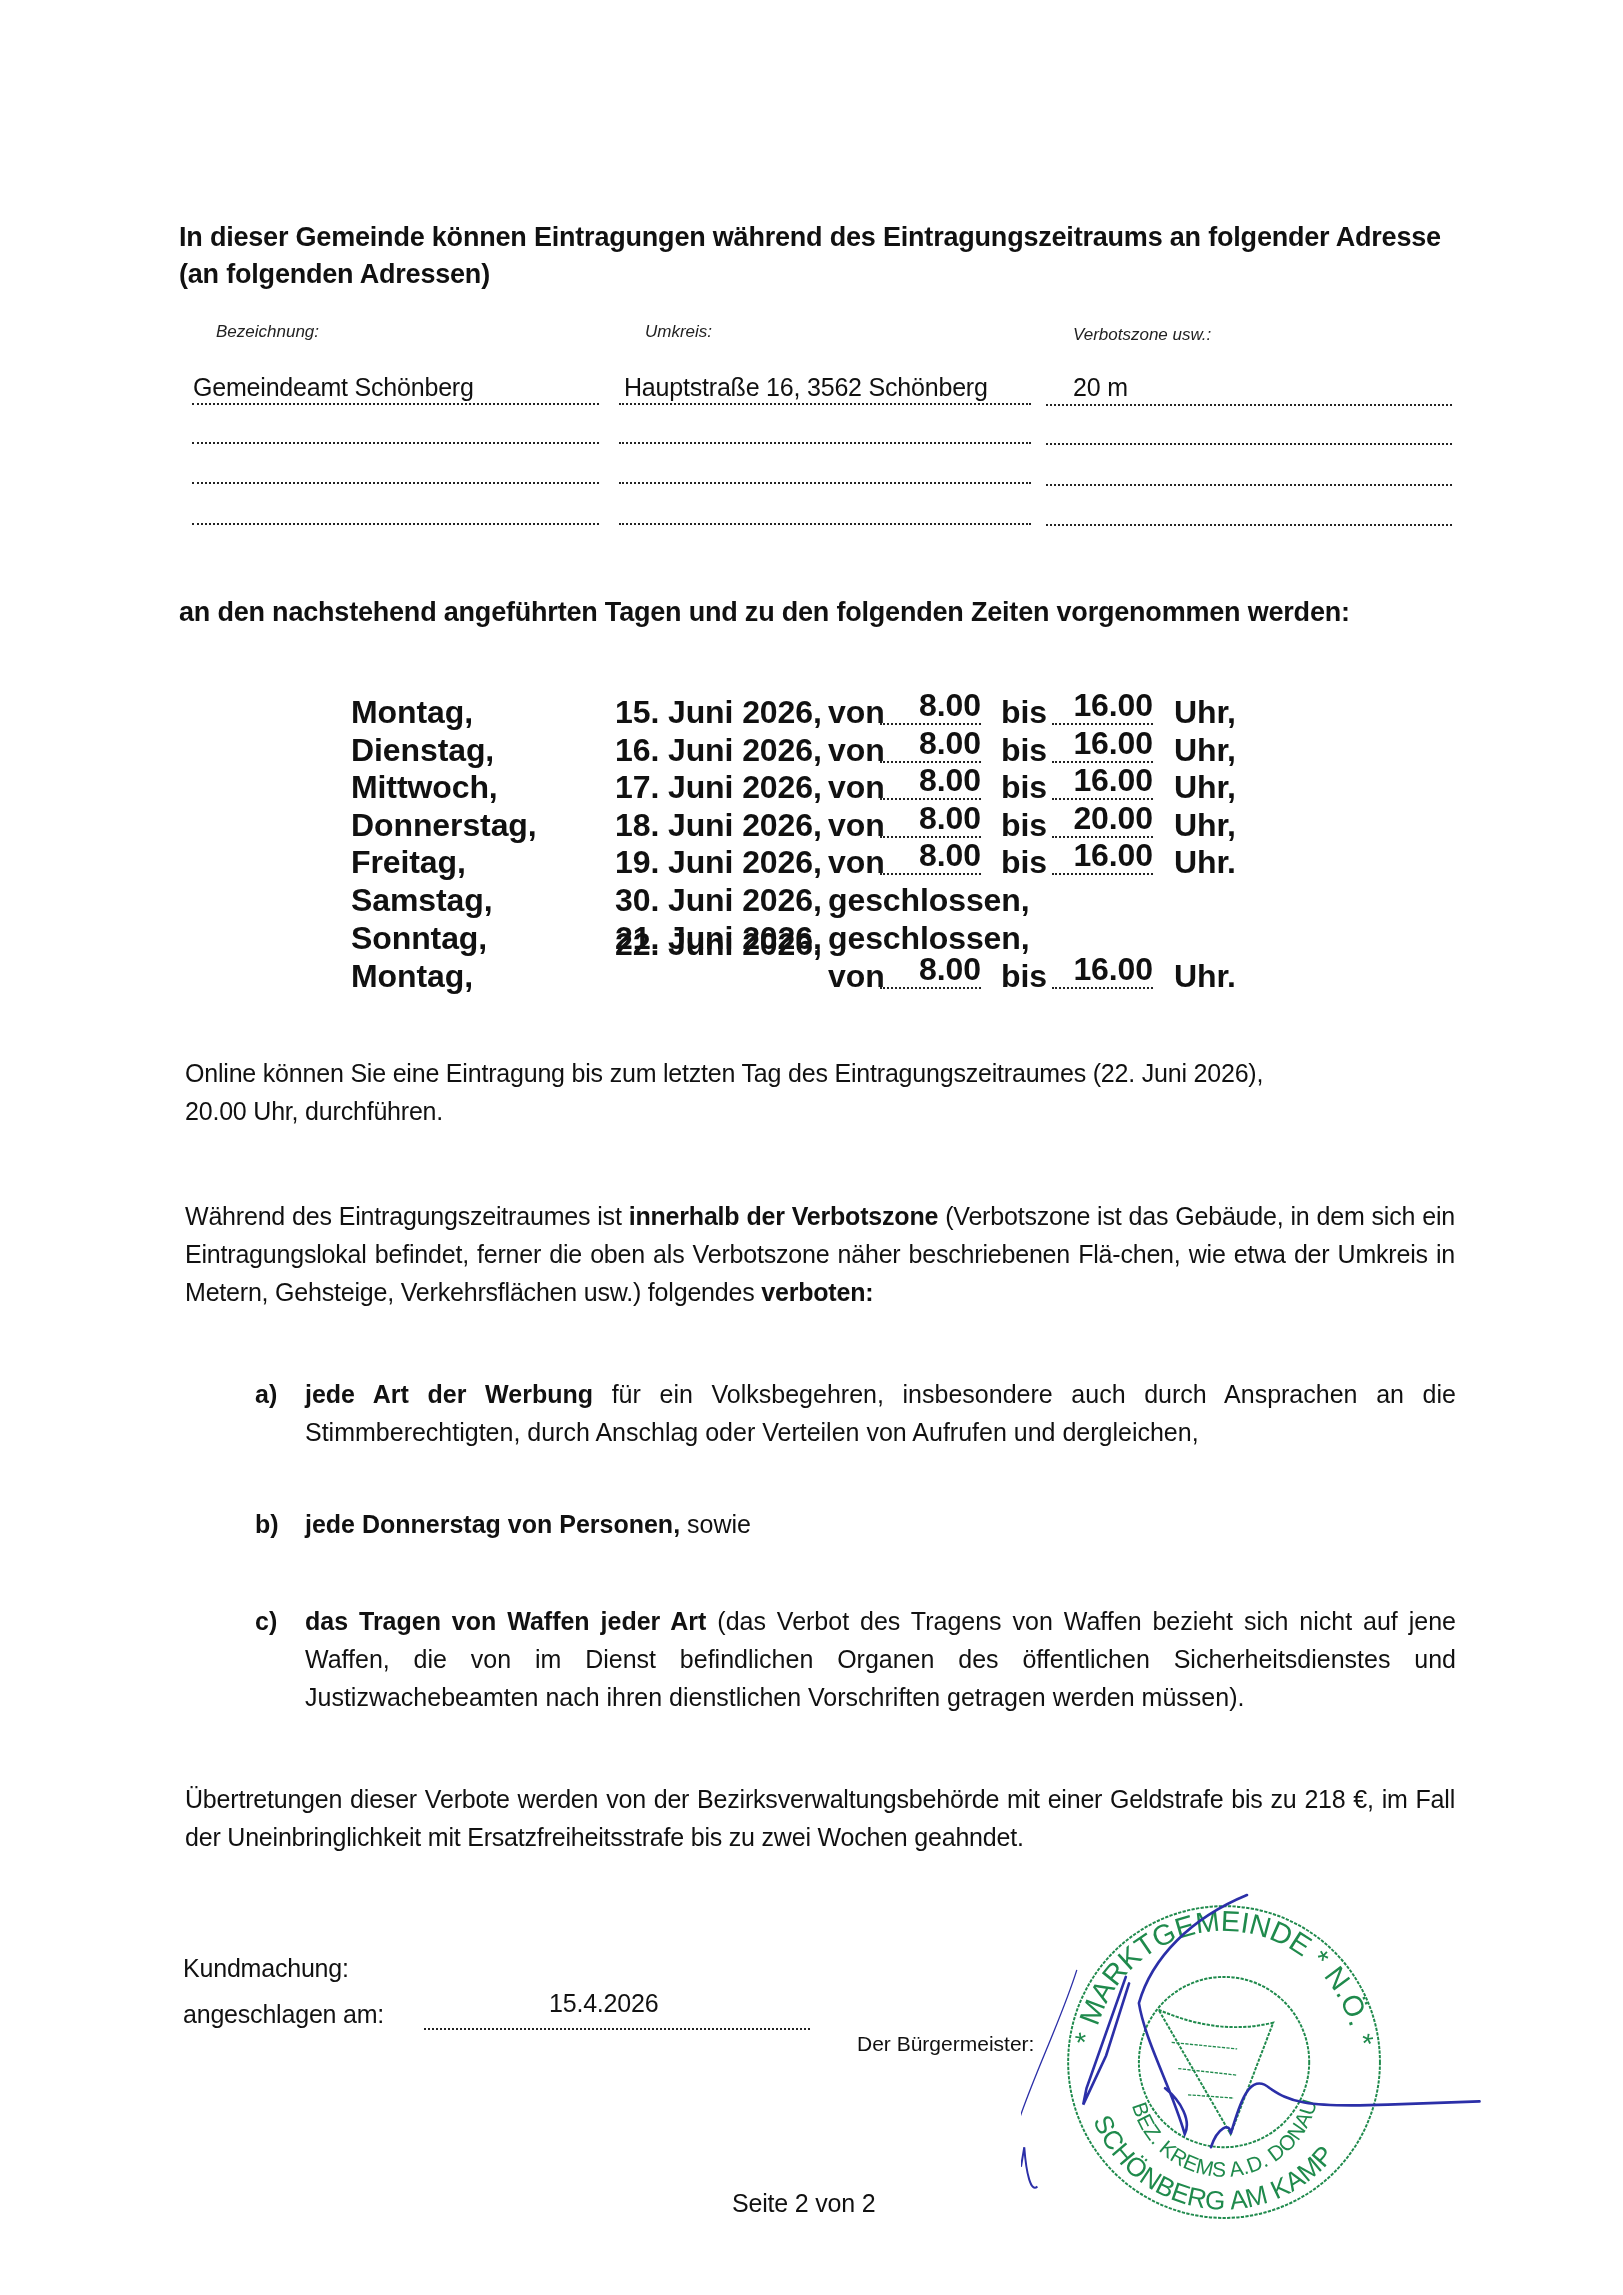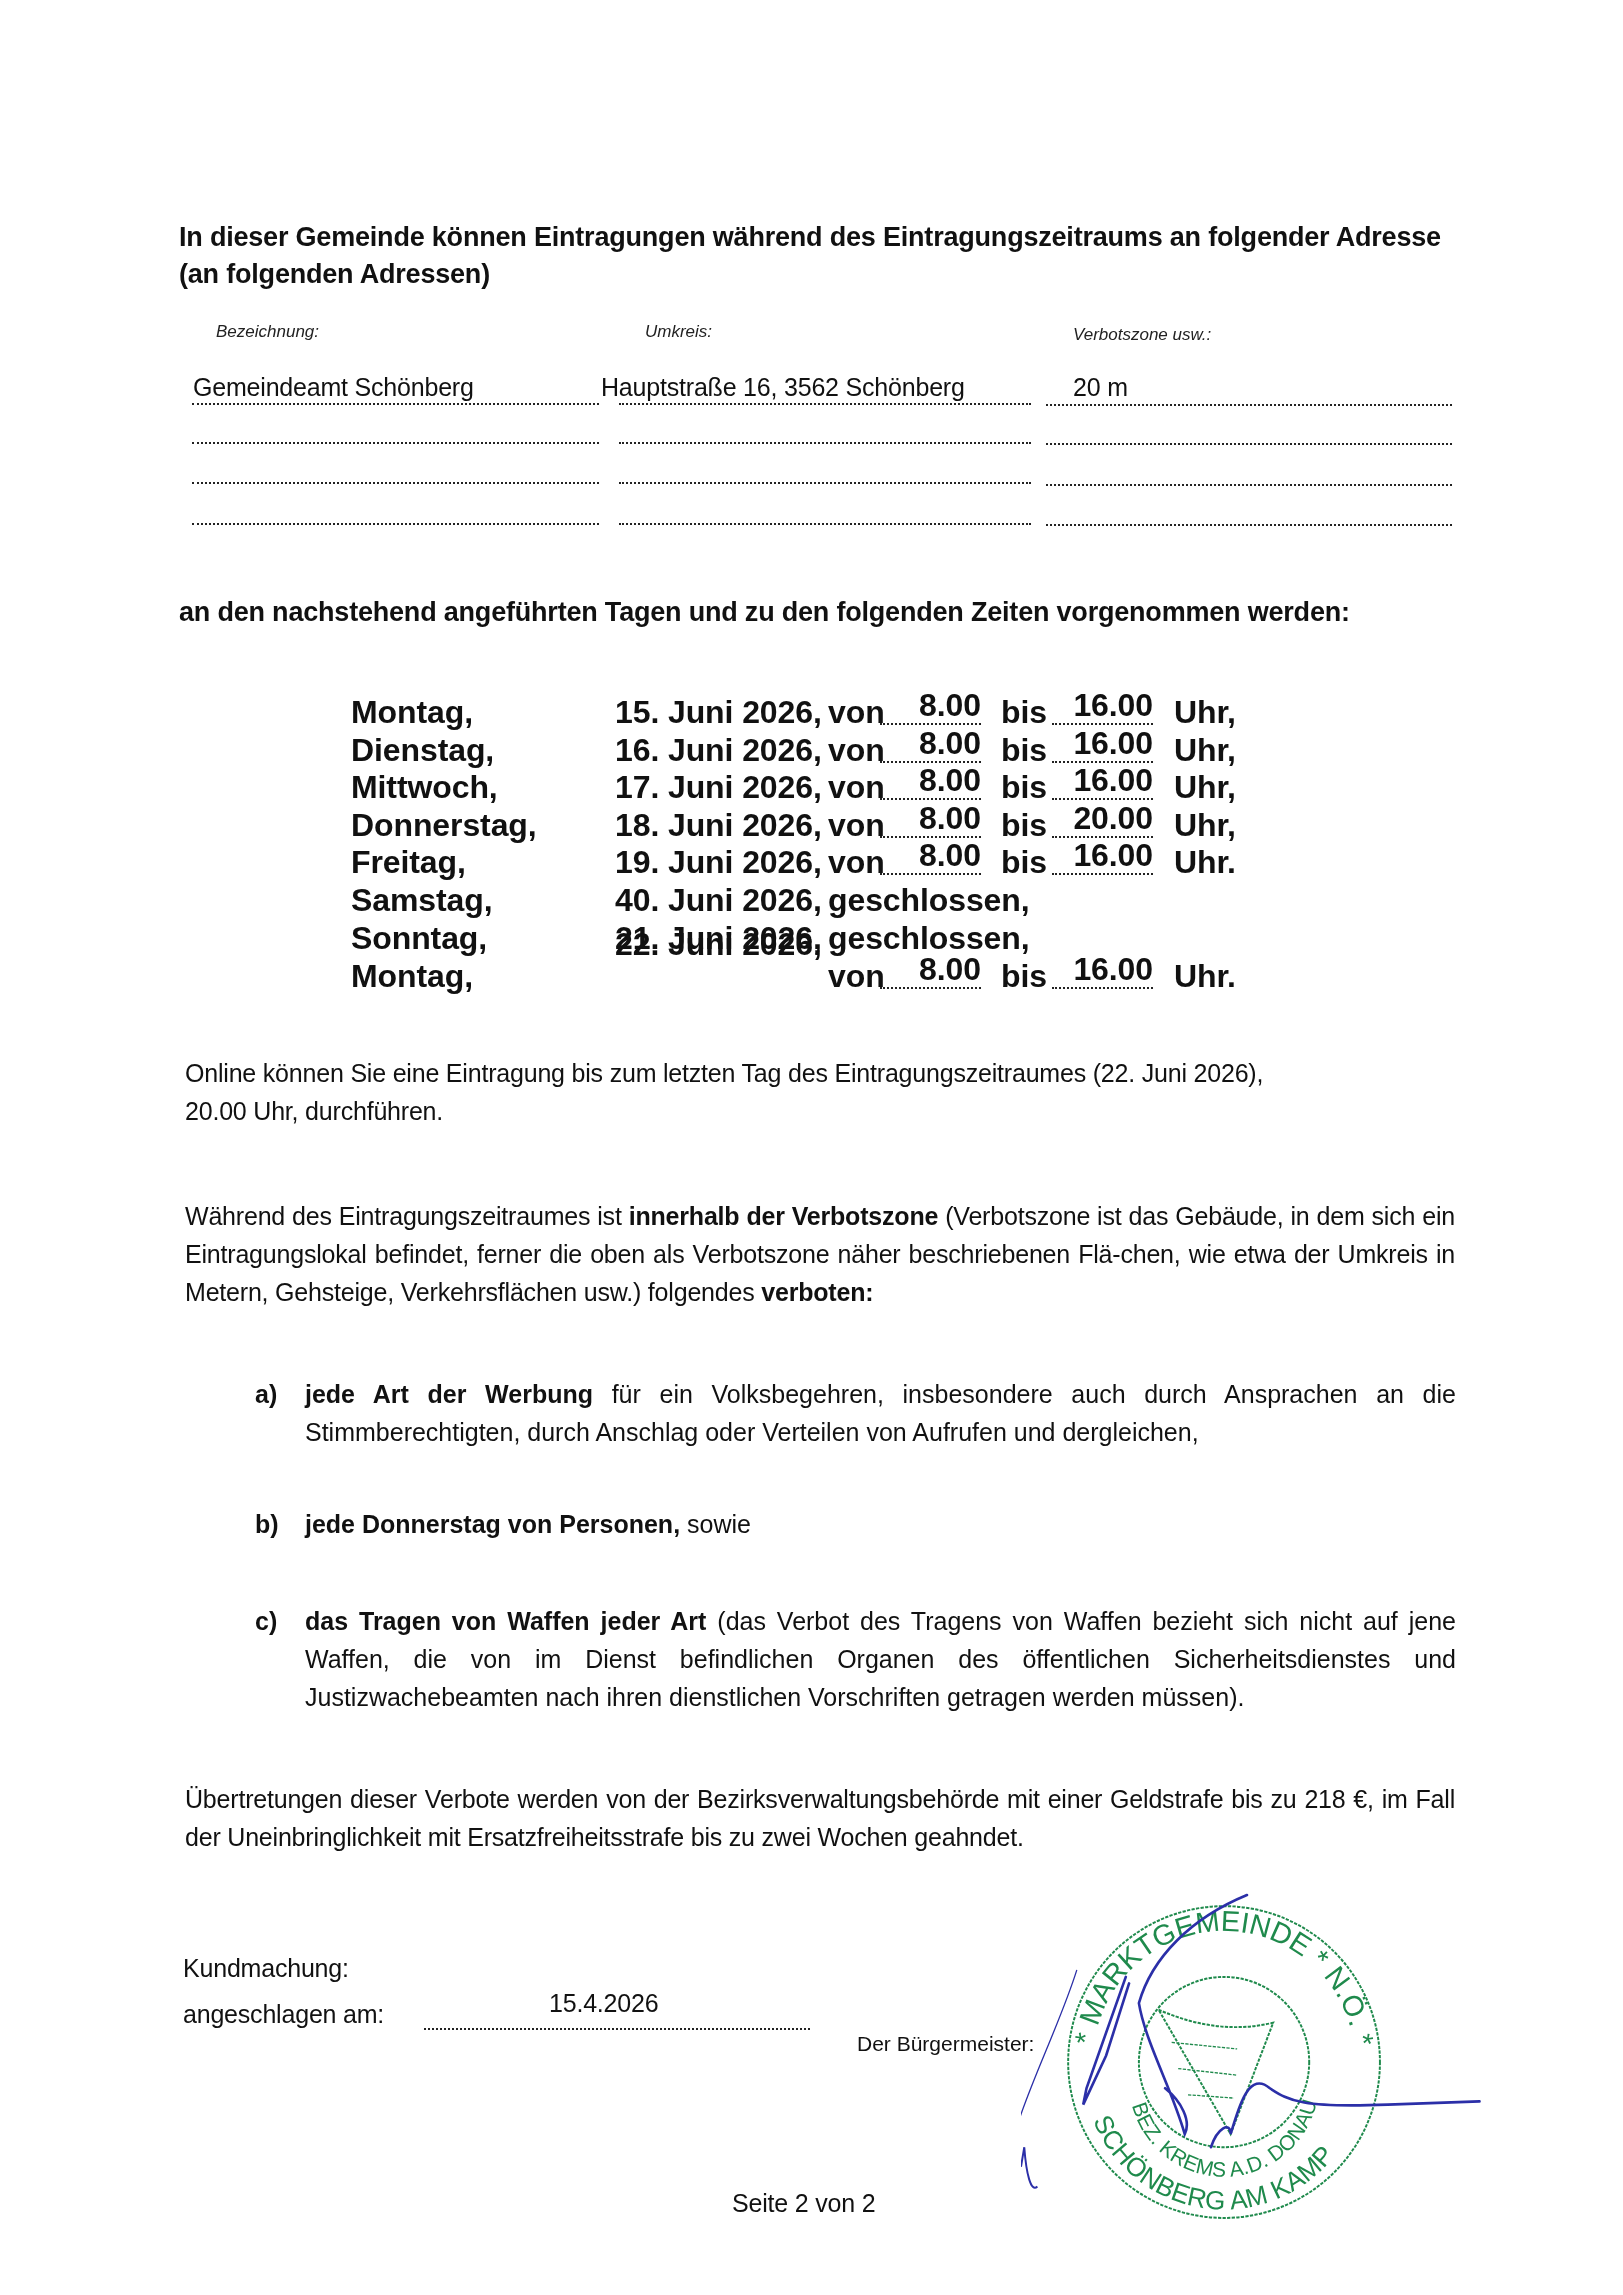--- a/index.html
+++ b/index.html
@@ -22,21 +22,21 @@
 <body>
 
 <div class="abs h1" style="top:219px;">In dieser Gemeinde können Eintragungen während des Eintragungszeitraums an folgender Adresse</div>
 <div class="abs h1" style="top:256px;">(an folgenden Adressen)</div>
 
 <div class="abs lbl" style="left:216px; top:322px;">Bezeichnung:</div>
 <div class="abs lbl" style="left:645px; top:322px;">Umkreis:</div>
 <div class="abs lbl" style="left:1073px; top:325px;">Verbotszone usw.:</div>
 
 <div class="abs fill" style="left:193px; top:373px;">Gemeindeamt Schönberg</div>
-<div class="abs fill" style="left:601px; top:373px;">Hauptstraße 16, 3562 Schönberg</div>
+<div class="abs fill" style="left:624px; top:373px;">Hauptstraße 16, 3562 Schönberg</div>
 <div class="abs fill" style="left:1073px; top:373px;">20 m</div>
 <div class="dotline" style="left:192px; width:407px; top:403px;"></div>
 <div class="dotline" style="left:619px; width:412px; top:403px;"></div>
 <div class="dotline" style="left:1046px; width:406px; top:404px;"></div>
 
 <div class="dotline" style="left:192px; width:407px; top:442px;"></div>
 <div class="dotline" style="left:619px; width:412px; top:442px;"></div>
 <div class="dotline" style="left:1046px; width:406px; top:443px;"></div>
 <div class="dotline" style="left:192px; width:407px; top:482px;"></div>
 <div class="dotline" style="left:619px; width:412px; top:482px;"></div>
@@ -77,21 +77,21 @@
     <div class="abs sched" style="left: 1052px; top: 807px; width: 101px; text-align: right; border-bottom: 2.6px dotted rgb(34, 34, 34); height: 29px; line-height: 23.6px;">20.00</div>
     <div class="abs sched" style="left: 1174px; top: 807px;">Uhr,</div>
     <div class="abs sched" style="left: 351px; top: 844px;">Freitag,</div>
     <div class="abs sched" style="left: 615px; top: 844px;">19. Juni 2026,</div>
     <div class="abs sched" style="left: 828px; top: 844px;">von</div>
     <div class="abs sched" style="left: 880px; top: 844px; width: 101px; text-align: right; border-bottom: 2.6px dotted rgb(34, 34, 34); height: 29px; line-height: 23.6px;">8.00</div>
     <div class="abs sched" style="left: 1001px; top: 844px;">bis</div>
     <div class="abs sched" style="left: 1052px; top: 844px; width: 101px; text-align: right; border-bottom: 2.6px dotted rgb(34, 34, 34); height: 29px; line-height: 23.6px;">16.00</div>
     <div class="abs sched" style="left: 1174px; top: 844px;">Uhr.</div>
     <div class="abs sched" style="left: 351px; top: 882px;">Samstag,</div>
-    <div class="abs sched" style="left: 615px; top: 882px;">40. Juni 2026,</div>
+    <div class="abs sched" style="left: 615px; top: 882px;">30. Juni 2026,</div>
     <div class="abs sched" style="left: 828px; top: 882px;">geschlossen,</div>
     <div class="abs sched" style="left: 351px; top: 920px;">Sonntag,</div>
     <div class="abs sched" style="left: 615px; top: 920px;">21. Juni 2026,</div>
     <div class="abs sched" style="left: 828px; top: 920px;">geschlossen,</div>
     <div class="abs sched" style="left: 351px; top: 958px;">Montag,</div>
     <div class="abs sched" style="left: 615px; top: 926px;">22. Juni 2026,</div>
     <div class="abs sched" style="left: 828px; top: 958px;">von</div>
     <div class="abs sched" style="left: 880px; top: 958px; width: 101px; text-align: right; border-bottom: 2.6px dotted rgb(34, 34, 34); height: 29px; line-height: 23.6px;">8.00</div>
     <div class="abs sched" style="left: 1001px; top: 958px;">bis</div>
     <div class="abs sched" style="left: 1052px; top: 958px; width: 101px; text-align: right; border-bottom: 2.6px dotted rgb(34, 34, 34); height: 29px; line-height: 23.6px;">16.00</div>

